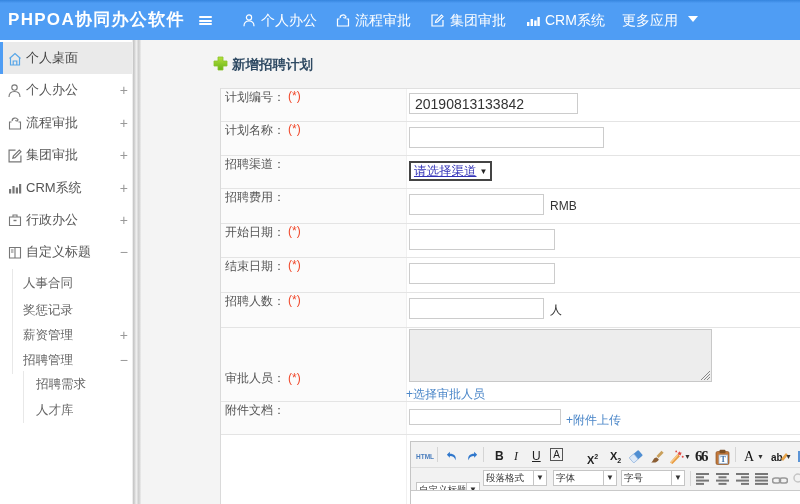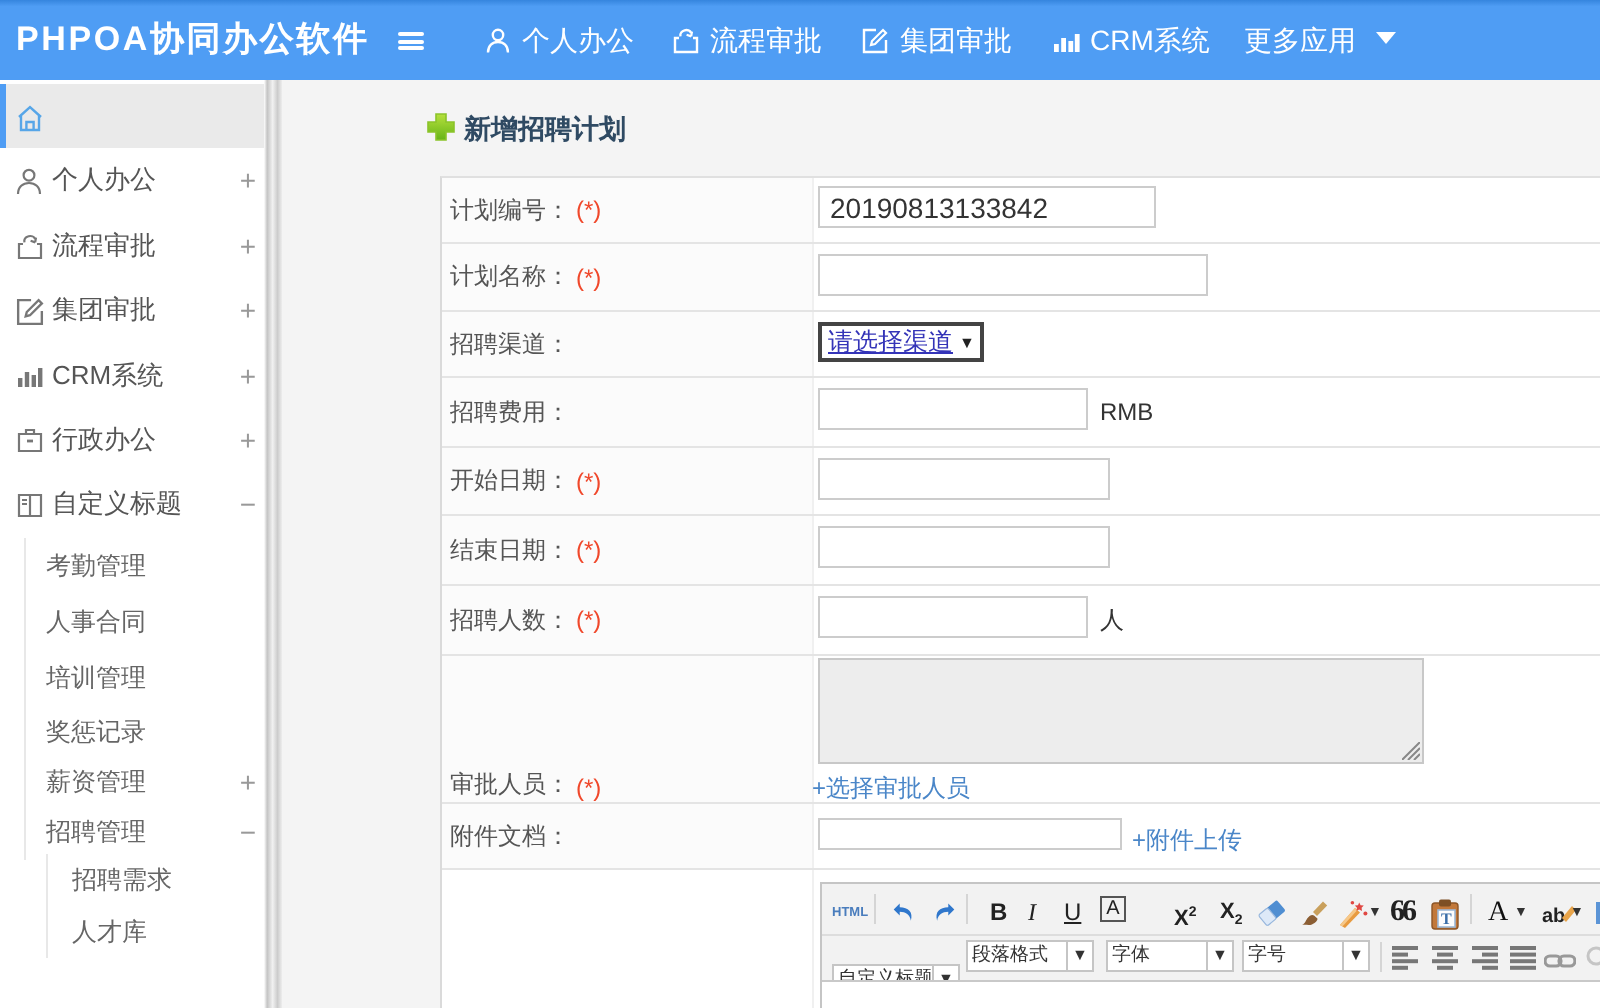--- a/index.html
+++ b/index.html
@@ -26,21 +26,21 @@
 .m2 .tx{position:absolute;left:10px;}
 .m3{position:relative;height:26px;line-height:26px;font-size:12.5px;color:#666;border-left:1px solid #e8e8e8;margin-left:23px;}
 .m3 .tx{position:absolute;left:12px;}
 #sep{position:absolute;left:132px;top:40px;width:9px;height:464px;background:linear-gradient(to right,#ffffff 0%,#c4c4c4 18%,#f1f1f1 48%,#cccccc 75%,#ededed 100%);}
 #pagehdr{position:absolute;left:0;top:0;}
 #pagehdr .plus{position:absolute;left:213px;top:56px;}
 #pagehdr .ht{position:absolute;left:232px;top:56px;white-space:nowrap;}
 #pagehdr .ht{color:#2f4a63;font-size:13.5px;font-weight:bold;}
 #ftable{position:absolute;left:220px;top:88px;width:600px;border-top:1px solid #e0e0e0;border-left:1px solid #dadada;background:#fff;}
 .frow{display:flex;border-bottom:1px solid #e4e4e4;background:#fff;}
-.flab{width:181px;border-right:1px solid #f0f0f0;background:#fbfbfb;padding-left:4px;font-size:12px;color:#555;display:flex;align-items:center;flex-shrink:0;}
+.flab{width:181px;border-right:1px solid #f0f0f0;background:#fbfbfb;padding-left:4px;font-size:12px;color:#555;display:flex;flex-shrink:0;}
 .fval{flex:1;display:flex;align-items:center;padding-left:2px;font-size:12px;color:#333;}
 .star{color:#f0482b;margin-left:3px;font-size:12px;}
 input.ti{height:19px;border:1px solid #ccc;background:#fff;font-family:"Liberation Sans";font-size:14px;color:#333;padding:0 0 0 5px;margin-top:-3px;}
 #selbox{display:inline-block;border:2px solid #444;background:#fff;height:14px;line-height:14px;padding:1px 3px 1px 3px;color:#3434b8;font-size:12.5px;text-decoration:underline;margin-top:-2px;}
 #selarrow{color:#222;font-size:8px;text-decoration:none;display:inline-block;margin-left:3px;vertical-align:1px;}
 #tarea{position:relative;width:301px;height:51px;border:1px solid #c8c8c8;background:#ededed;margin-top:0px;}
 a.blu{color:#4a86c8;font-size:12px;text-decoration:none;display:inline-block;margin-top:4px;text-align:right;}
 #editor{position:relative;margin-top:6px;margin-left:3px;width:397px;border:1px solid #c5c5c5;background:#fff;}
 #tb1{height:25px;background:#f2f2f2;border-bottom:1px solid #ddd;position:relative;overflow:hidden;}
 #tb2{height:22px;background:#f2f2f2;border-bottom:1px solid #c9c9c9;position:relative;overflow:hidden;}
@@ -98,20 +98,21 @@
       </svg></div>
 </div>
 <div id="sidebar">
  <div class="m1 sel">
       <span class="ic">
         <svg width="14" height="14" viewBox="0 0 14 14" fill="none" stroke="#57a6e8" stroke-width="1.2">
           <path d="M1.5 6.5 L7 1.5 L12.5 6.5 M2.5 5.8 L2.5 13 L11.5 13 L11.5 5.8"></path>
           <path d="M5.2 13 L5.2 9 L8.8 9 L8.8 13"></path>
         </svg>
       </span>
+      <span class="tx">个人桌面</span>
     </div>
  <div class="m1">
       <span class="ic">
         <svg width="13" height="14" viewBox="0 0 13 14" fill="none" stroke="#777" stroke-width="1.1">
           <circle cx="6.5" cy="3.6" r="2.7"></circle>
           <path d="M1 13 C1 9.4 3.5 7.5 6.5 7.5 C9.5 7.5 12 9.4 12 13"></path>
         </svg>
       </span>
       <span class="tx">个人办公</span>
       <span class="pm">+</span>
@@ -165,27 +166,21 @@
         <svg width="14" height="13" viewBox="0 0 14 13" fill="none" stroke="#777" stroke-width="1.1">
           <path d="M1.5 1.5 L12.5 1.5 L12.5 12 L1.5 12 Z"></path>
           <path d="M7 1.5 L7 12"></path>
           <path d="M3 4 L5.5 4 M3 6 L5.5 6"></path>
         </svg>
       </span>
       <span class="tx">自定义标题</span>
       <span class="pm">−</span>
     </div>
  <div class="m2">
-      <span class="tx">考勤管理</span>
-    </div>
- <div class="m2">
       <span class="tx">人事合同</span>
-    </div>
- <div class="m2">
-      <span class="tx">培训管理</span>
     </div>
  <div class="m2" style="height:26.5px;line-height:26.5px;">
       <span class="tx">奖惩记录</span>
     </div>
  <div class="m2" style="height:24px;line-height:24px;">
       <span class="tx">薪资管理</span>
       <span class="pm">+</span>
     </div>
  <div class="m2" style="height:26.5px;line-height:26.5px;">
       <span class="tx">招聘管理</span>
@@ -250,21 +245,21 @@
       </div>
     </div>
  <div class="frow" style="height:34px;">
       <div class="flab">招聘人数：<span class="star">(*)</span></div>
       <div class="fval">
         <input class="ti" style="width: 128px;">
         <span style="margin-left:6px;">人</span>
       </div>
     </div>
  <div class="frow" style="height:73px;">
-      <div class="flab" style="align-items:flex-end;padding-top:27px;height:46px;">审批人员：<span class="star">(*)</span></div>
+      <div class="flab" style="align-items:center;padding-top:27px;height:46px;">审批人员：<span class="star">(*)</span></div>
       <div class="fval" style="display:block;padding-top:1px;">
    <div id="tarea">
           <svg style="position:absolute;right:1px;bottom:1px;" width="9" height="9" viewBox="0 0 9 9" stroke="#888" stroke-width="1">
             <path d="M0 9 L9 0 M3 9 L9 3 M6 9 L9 6" fill="none"></path>
           </svg>
         </div>
    <a class="blu" style="margin-left:-3px;">+选择审批人员</a>
  </div>
     </div>
  <div class="frow" style="height:32px;">

